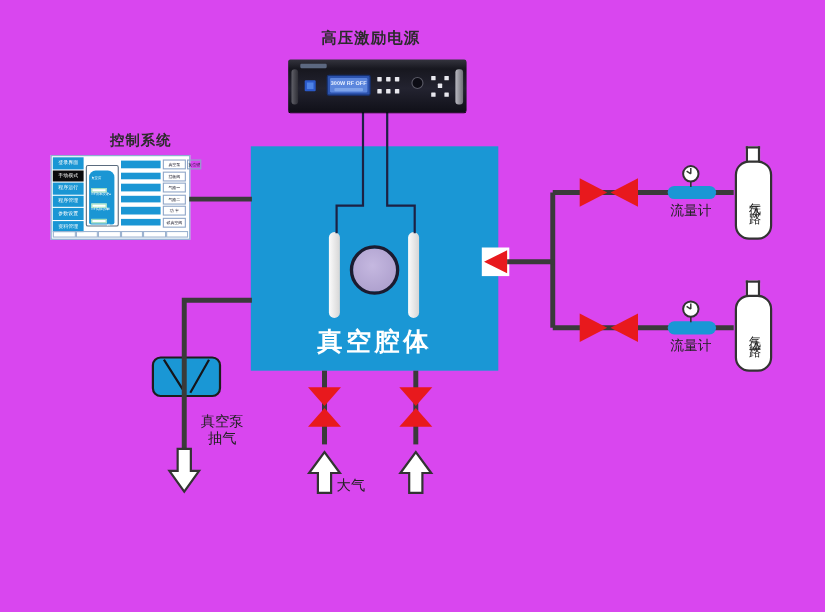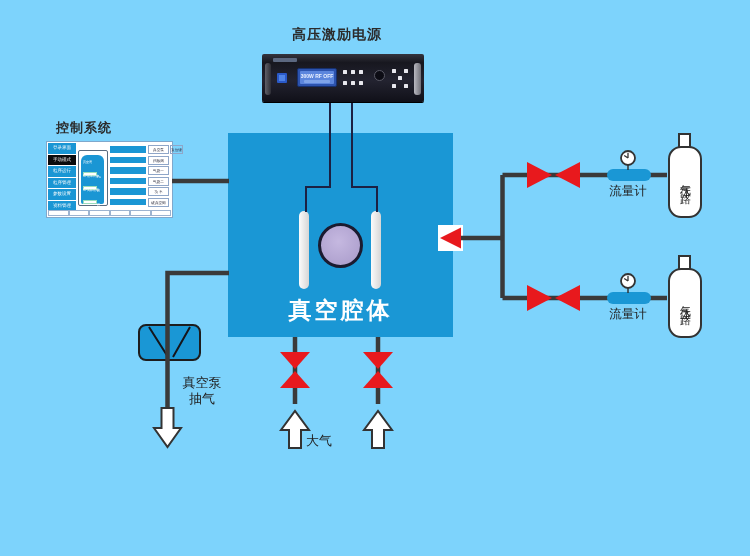--- a/index.html
+++ b/index.html
@@ -1,18 +1,18 @@
 <!DOCTYPE html>
 <html><head>
 <meta charset="utf-8">
 <style>
   * { margin:0; padding:0; box-sizing:border-box; }
   html,body { background:#ffffff; }
   body { font-family:"Liberation Sans","DejaVu Sans",sans-serif; }
-  .canvas { position:relative; width:750px; height:556px; background:#7dd3fc; overflow:hidden; }
+  .canvas { position:relative; width:750px; height:556px; background:#d946ef; overflow:hidden; }
 
   .abs { position:absolute; }
 
   
   .ps-title { left:272px; top:26px; width:130px; text-align:center;
               font-size:14px; font-weight:bold; color:#2b2b2b; letter-spacing:1px; }
 
   
   .device { left:262px; top:54px; width:162px; height:48px; border-radius:2px;
             background:linear-gradient(180deg,#34343e 0%,#17171f 18%,#232330 55%,#101018 100%);
@@ -27,21 +27,21 @@
          border:1px solid #16306e; border-radius:2px; padding:2px; }
   .lcd-inner { width:100%; height:100%; background:#5c86dd; border-radius:1px; overflow:hidden;
                display:flex; flex-direction:column; align-items:center; justify-content:center; }
   .lcd-line1 { font-size:5px; line-height:6px; color:#eaf1ff; font-weight:bold; white-space:nowrap; }
   .lcd-line2 { width:26px; height:3px; margin-top:1px; background:#7fa4ea; border-radius:1px; }
   .key { position:absolute; width:4px; height:4px; background:#e8e8ee; border-radius:0.5px; }
   .knob { position:absolute; left:112px; top:16px; width:11px; height:11px; border-radius:50%;
           background:#0c0c14; border:1px solid #5a5a66; }
 
   
-  .cs-title { left:56px; top:119px; width:100px; text-align:left;
+  .cs-title { left:56px; top:119px; width:100px; text-align:right;
               font-size:13px; font-weight:bold; color:#2b2b2b; letter-spacing:1px; }
   .cs-box { left:46px; top:141px; width:127px; height:77px; background:#fff;
             border:1px solid #7fa8cc; z-index:2; }
   .cs-side { position:absolute; left:1px; top:1px; width:28px; height:68px;
              display:flex; flex-direction:column; gap:1px; }
   .cs-btn { flex:1; background:#1a96d4; color:#fff; font-size:4.5px; line-height:10px;
             text-align:center; overflow:hidden; white-space:nowrap; }
   .cs-btn.sel { background:#0b0b0d; }
   .tank-outline { position:absolute; left:31px; top:8px; width:30px; height:56px;
                   border:1px solid #5a6b7e; background:#fff; border-radius:2px; }

